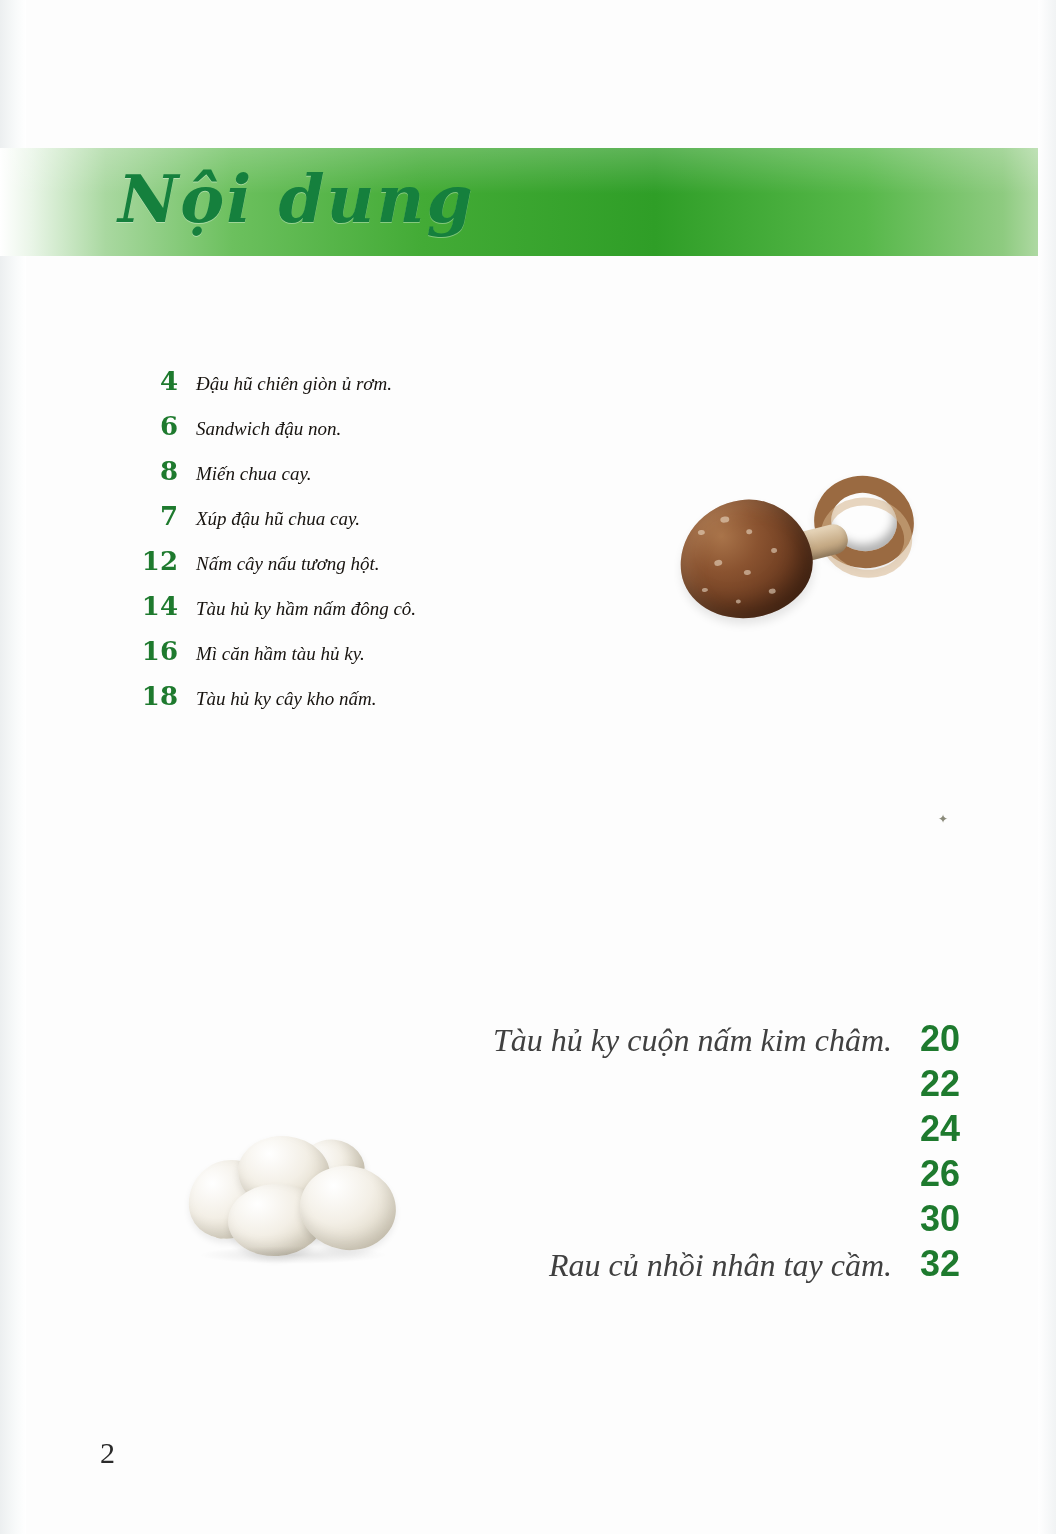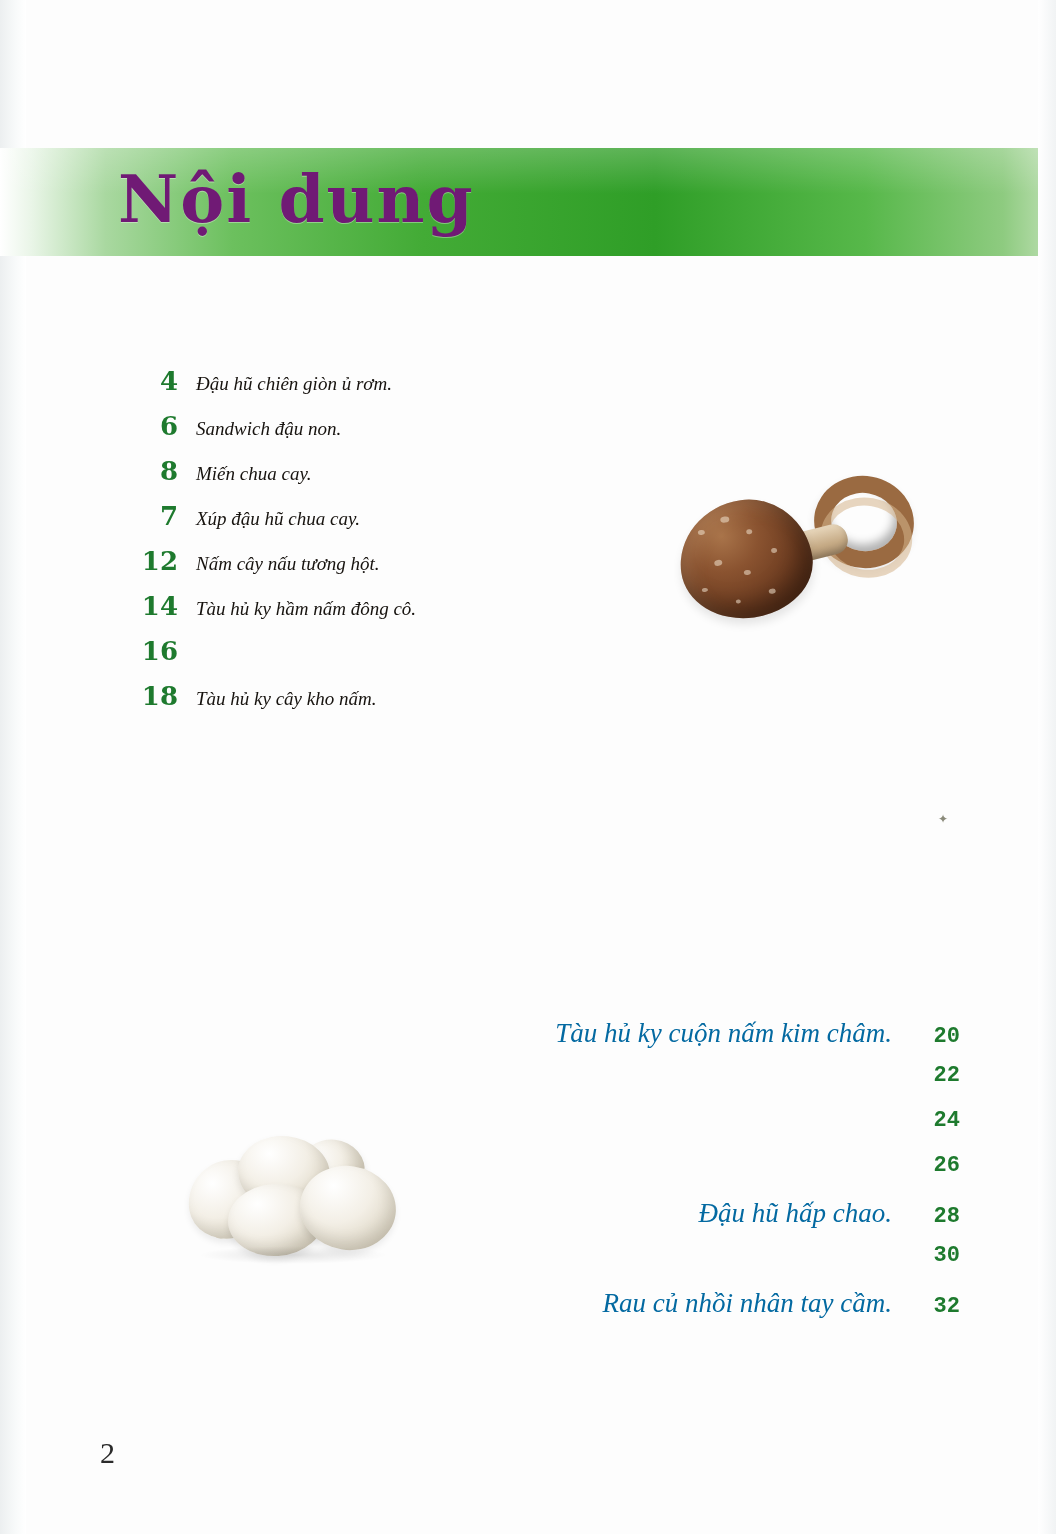--- a/index.html
+++ b/index.html
@@ -63,24 +63,25 @@
     left: 0; right: 0; top: 0;
     height: 46px;
     background: linear-gradient(to bottom, rgba(255,255,255,0.22), rgba(255,255,255,0));
   }
 
   .band-title {
     position: absolute;
     left: 118px;
     top: 160px;
     font-family: "DejaVu Serif", serif;
+    font-style: italic;
     font-weight: bold;
     font-size: 66px;
     letter-spacing: 2px;
-    color: #701a75;
+    color: #15803d;
     text-shadow: 0 1px 0 rgba(255,255,255,0.35);
     white-space: nowrap;
   }
 
   
   .toc-top {
     position: absolute;
     left: 120px;
     top: 366px;
     width: 520px;
@@ -116,31 +117,31 @@
   }
   .toc-bottom .row {
     display: flex;
     align-items: baseline;
     justify-content: flex-end;
     height: 45px;
   }
   .toc-bottom .title {
     font-family: "Liberation Serif", serif;
     font-style: italic;
-    font-size: 27px;
-    color: #0369a1;
+    font-size: 32px;
+    color: #404040;
     white-space: nowrap;
   }
   .toc-bottom .num {
     width: 52px;
     margin-left: 16px;
     text-align: right;
-    font-family: Liberation Mono, monospace;
+    font-family: Liberation Sans, sans-serif;
     font-weight: bold;
-    font-size: 22px;
+    font-size: 36px;
     color: #1e7a2e;
   }
 
   
   .folio {
     position: absolute;
     left: 100px;
     top: 1436px;
     font-family: "Liberation Serif", serif;
     font-size: 30px;
@@ -294,20 +295,21 @@
     <div class="row">
       <span class="num">12</span>
       <span class="title">Nấm cây nấu tương hột.</span>
     </div>
     <div class="row">
       <span class="num">14</span>
       <span class="title">Tàu hủ ky hầm nấm đông cô.</span>
     </div>
     <div class="row">
       <span class="num">16</span>
+      <span class="title">Mì căn hầm tàu hủ ky.</span>
     </div>
     <div class="row">
       <span class="num">18</span>
       <span class="title">Tàu hủ ky cây kho nấm.</span>
     </div>
   </div>
 
   <div class="photo-shiitake">
     <div class="shii-ring"></div>
     <div class="shii-stem"></div>
@@ -345,24 +347,20 @@
     <div class="row">
       <span class="num">22</span>
     </div>
     <div class="row">
       <span class="num">24</span>
     </div>
     <div class="row">
       <span class="num">26</span>
     </div>
     <div class="row">
-      <span class="title">Đậu hũ hấp chao.</span>
-      <span class="num">28</span>
-    </div>
-    <div class="row">
       <span class="num">30</span>
     </div>
     <div class="row">
       <span class="title">Rau củ nhồi nhân tay cầm.</span>
       <span class="num">32</span>
     </div>
   </div>
 
   <div class="folio">2</div>
 

